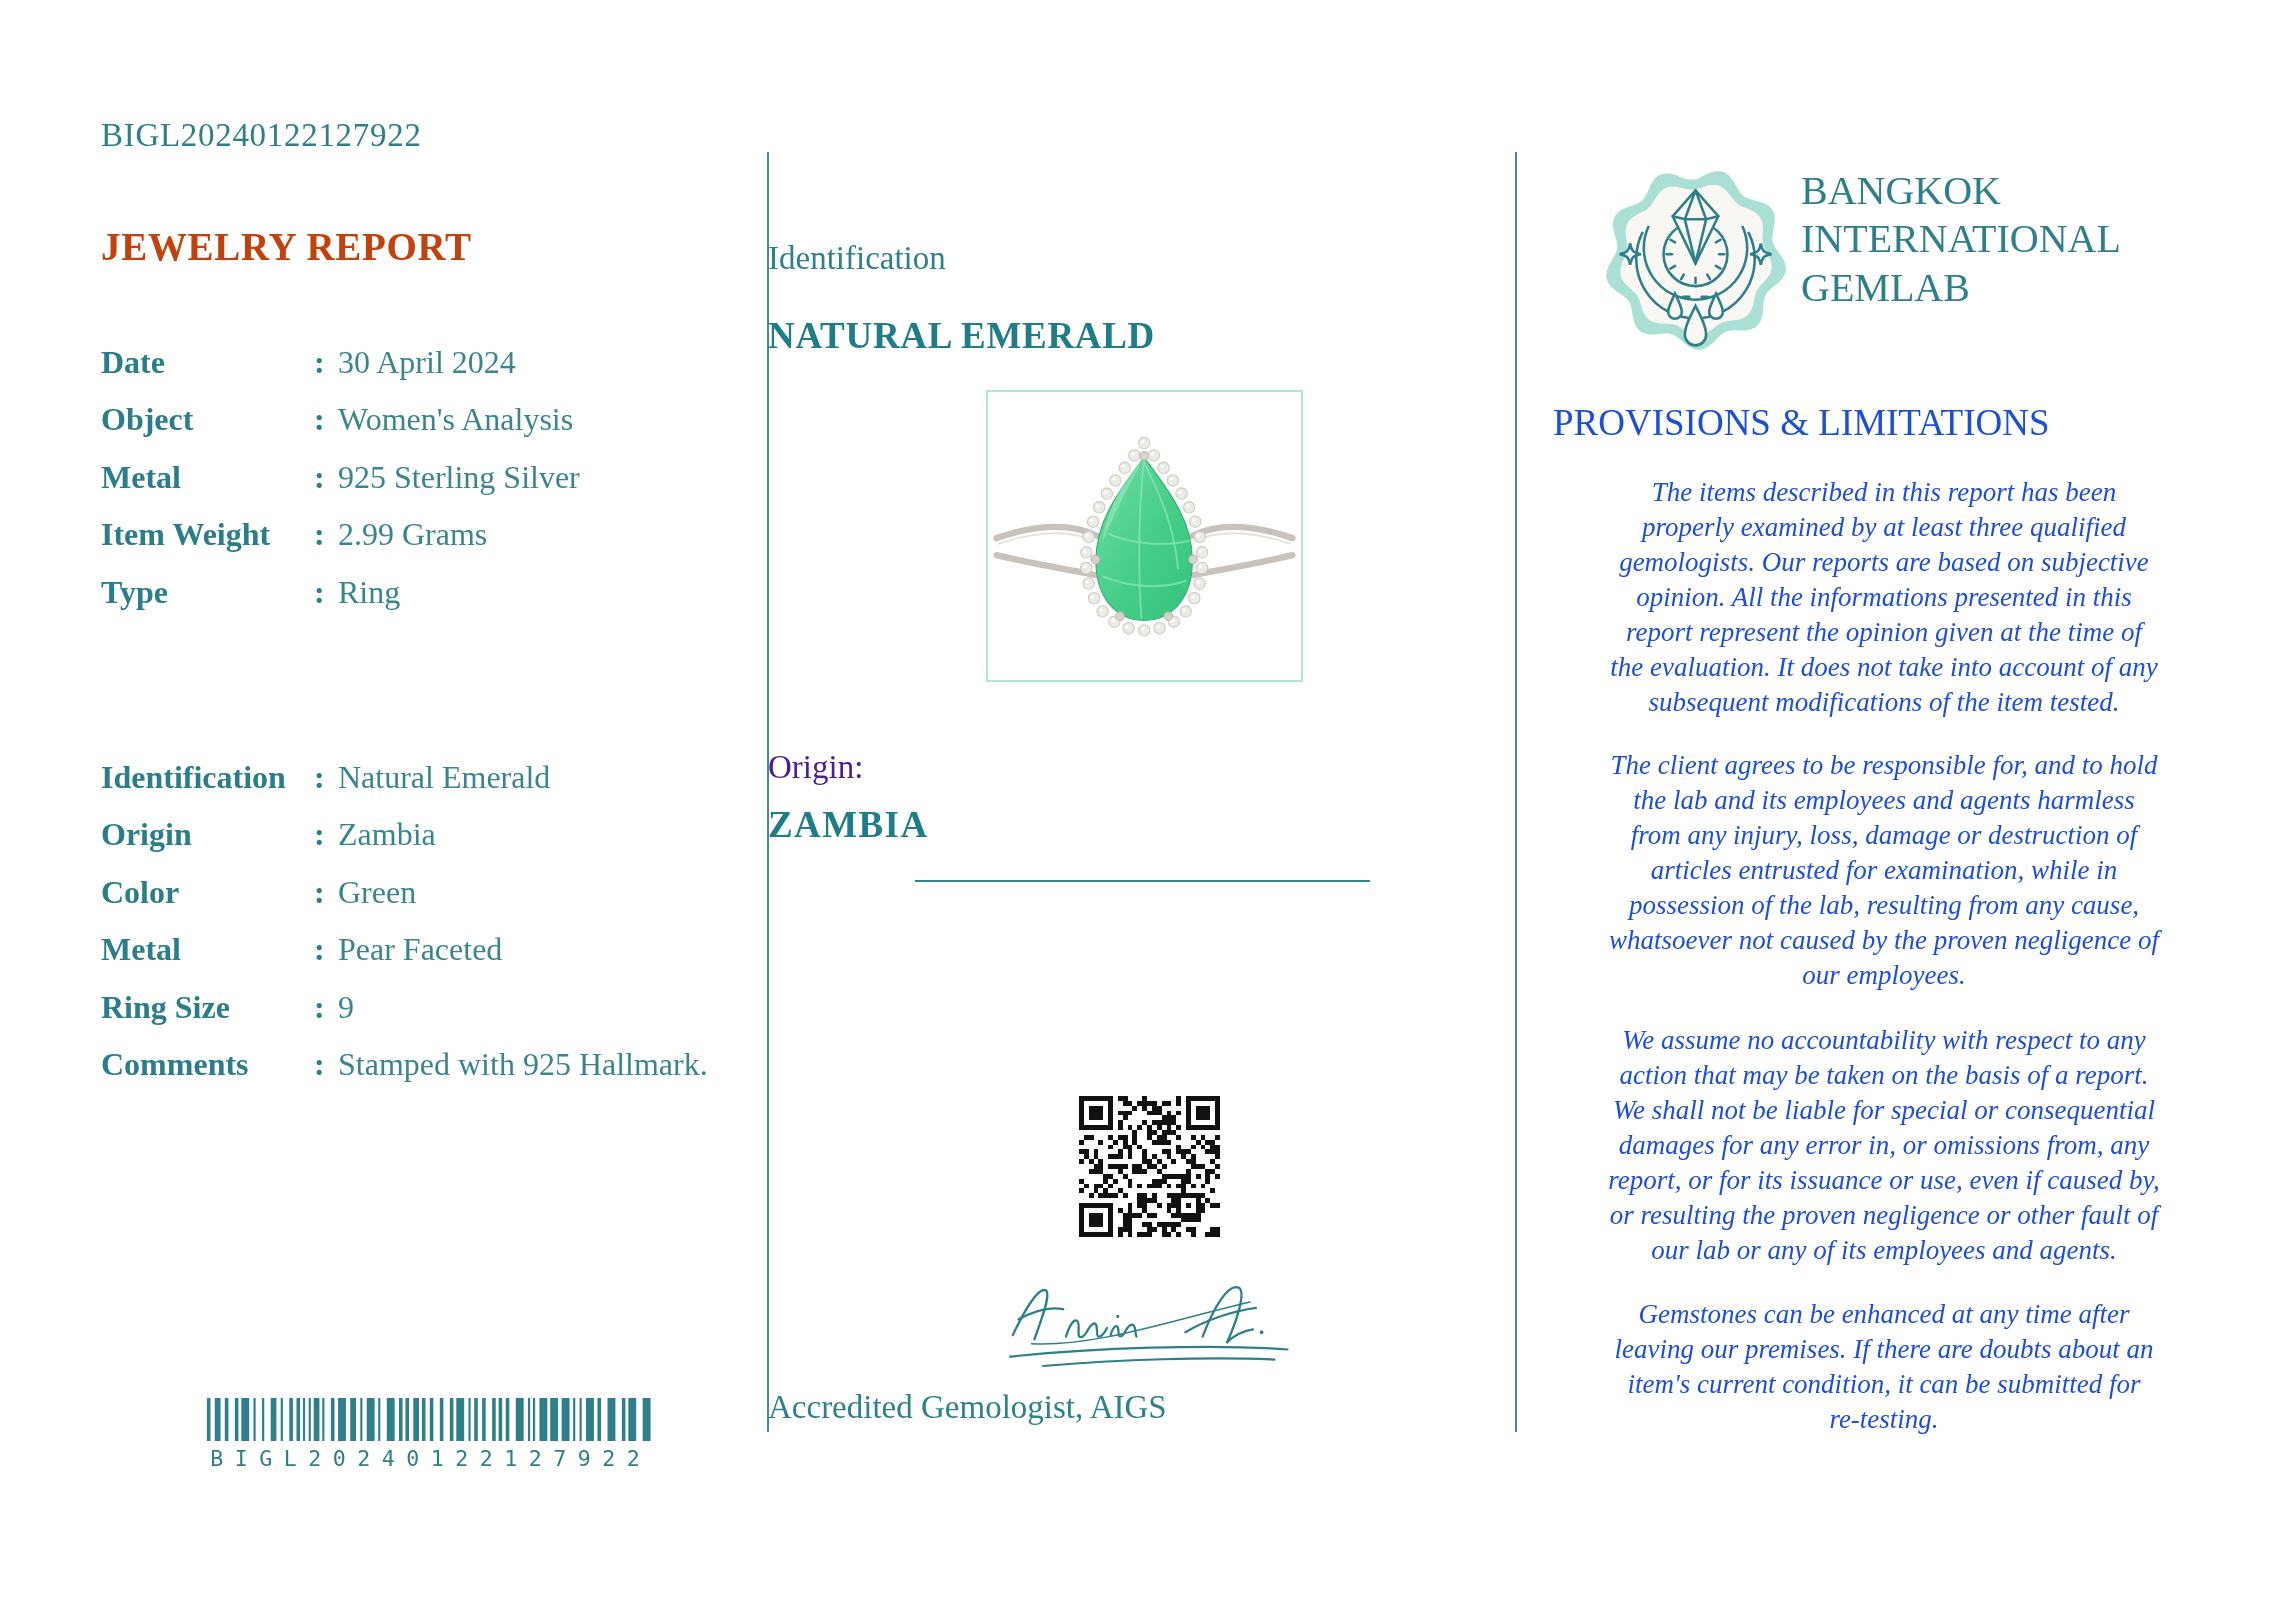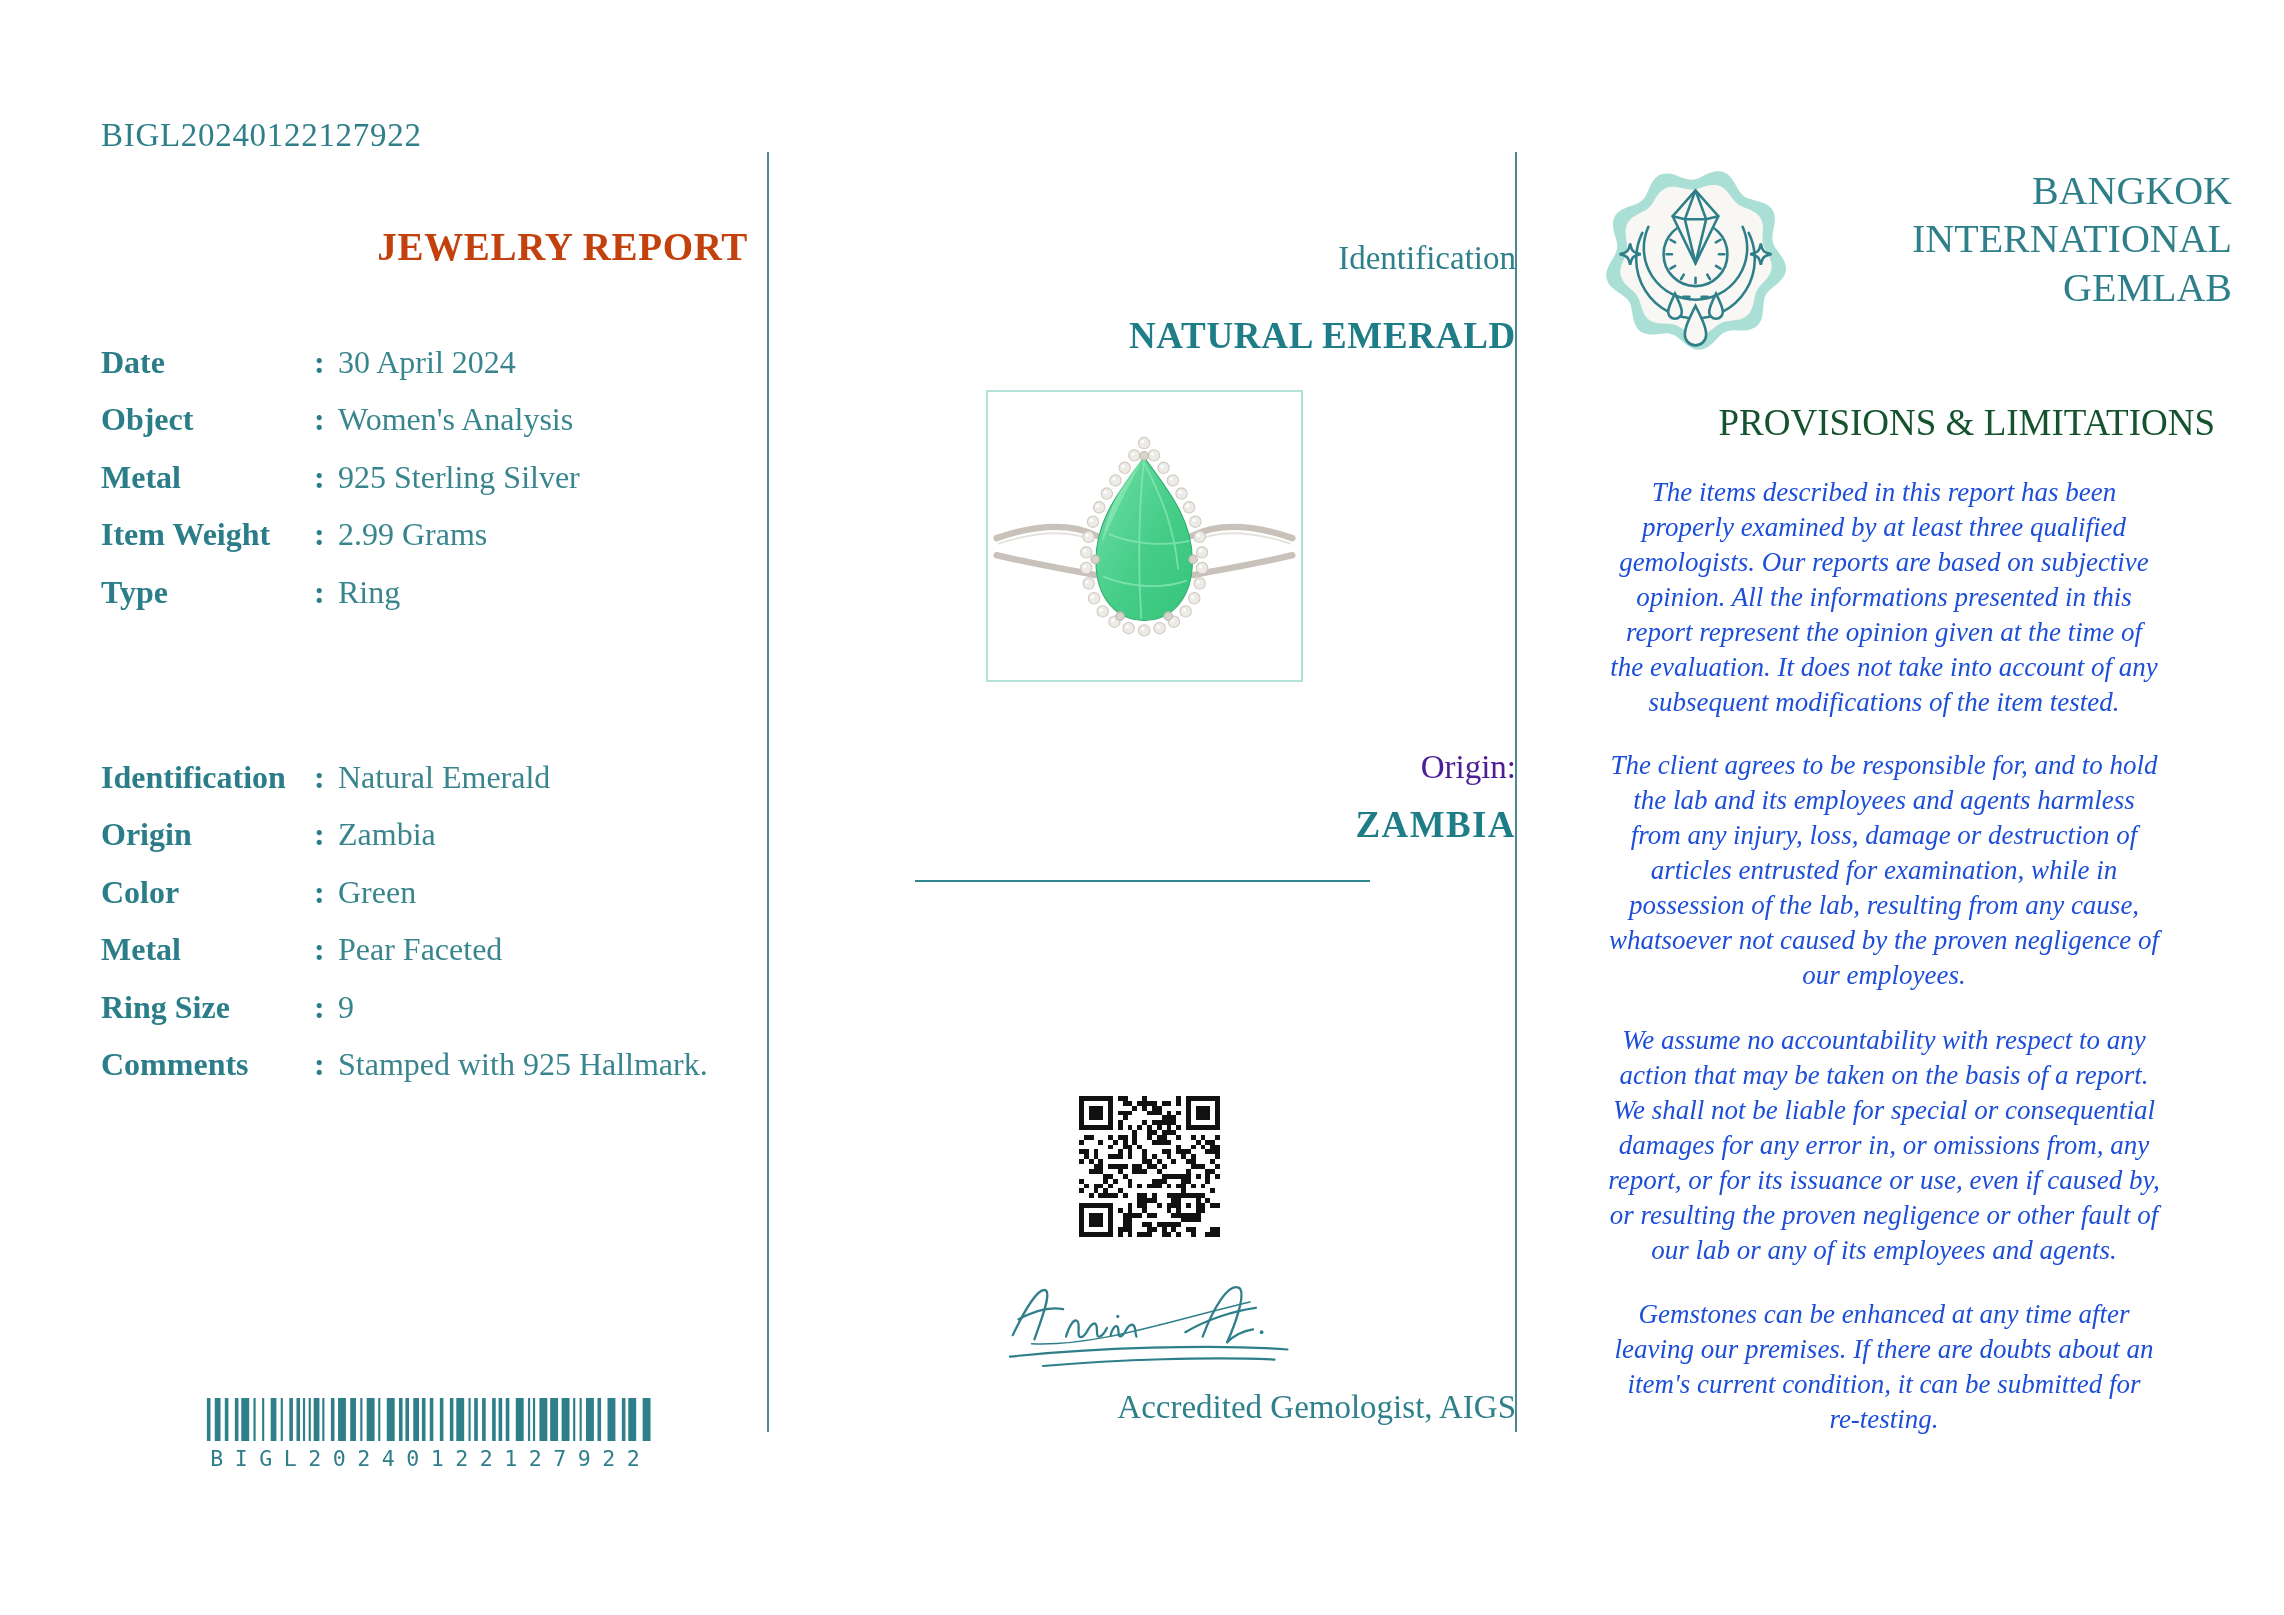--- a/index.html
+++ b/index.html
@@ -1,19 +1,19 @@
 <!DOCTYPE html>
 <html style="font-size:11.5px"><head>
 <meta charset="utf-8">
 <style>
   html,body{margin:0;padding:0;background:#ffffff;}
   .page{position:relative;width:2284px;height:1616px;background:#fff;overflow:hidden;
         font-family:"Liberation Serif","DejaVu Serif",serif;color:#2b7e89;}
   .abs{position:absolute;}
-  .center{text-align:right;}
+  .center{text-align:left;}
   
   .report-number{left:101px;top:117px;font-size:33px;color:#2e7f8a;letter-spacing:0.7px;}
   .left-title{left:101px;top:224px;width:647px;font-size:39px;font-weight:700;letter-spacing:0.7px;color:#c2410c;}
   .detail-row{left:101px;width:662px;height:43px;font-size:32px;}
   .detail-row .lbl{position:absolute;left:0;font-weight:700;color:#2b7e89;}
   .detail-row .colon{position:absolute;left:213px;font-weight:700;color:#2b7e89;}
   .detail-row .v{position:absolute;left:237px;color:#38858e;}
   .analysis-title{left:101px;top:667px;width:647px;font-size:36px;font-weight:700;color:#257c88;}
   .barcode-wrap{left:206px;top:1398px;width:449px;}
   .barcode-text{margin-top:2.9px;font-family:"DejaVu Sans Mono","Liberation Mono",monospace;
@@ -27,21 +27,21 @@
   .photo-box{left:986px;top:390px;width:317px;height:292px;border:2.2px solid #b2e2d8;background:#fff;box-sizing:border-box;}
   .mid-origin{top:749px;font-size:33px;color:#4c1d95;}
   .mid-zambia{top:803px;font-size:37px;font-weight:700;letter-spacing:1.4px;color:#1f7d87;}
   .mid-rule{left:915px;top:880px;width:455px;height:2.2px;background:#2f8590;}
   .qr{left:1079px;top:1096px;width:141px;height:141px;}
   .sig{left:997px;top:1266px;width:302px;height:108px;}
   .mid-accredited{top:1389px;font-size:33px;color:#2e808a;}
   
   .logo{left:1604px;top:163px;width:183px;height:193px;}
   .brand{left:1801px;top:167px;width:431px;font-size:40px;line-height:1.21;color:#2e7f8a;white-space:pre-line;}
-  .prov-title{left:1553px;top:401px;width:662px;font-size:37px;color:#14532d;}
+  .prov-title{left:1553px;top:401px;width:662px;font-size:37px;color:#1d4ed8;}
   .prov-p{left:1553px;width:662px;font-size:27px;line-height:35px;font-style:italic;
           color:#1d4ed8;white-space:pre-line;text-align:center;}
   .p1{top:475px;} .p2{top:748px;} .p3{top:1023px;} .p4{top:1297px;}
 </style>
 </head>
 <body>
 
 <div class="page">
 
   <div class="abs report-number">BIGL20240122127922</div>

